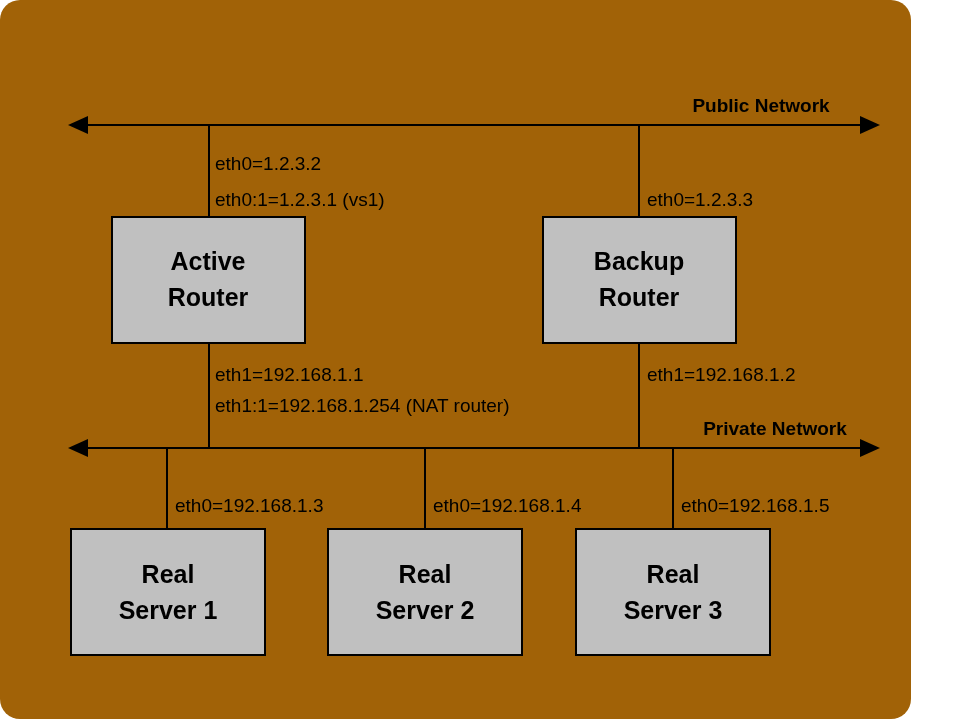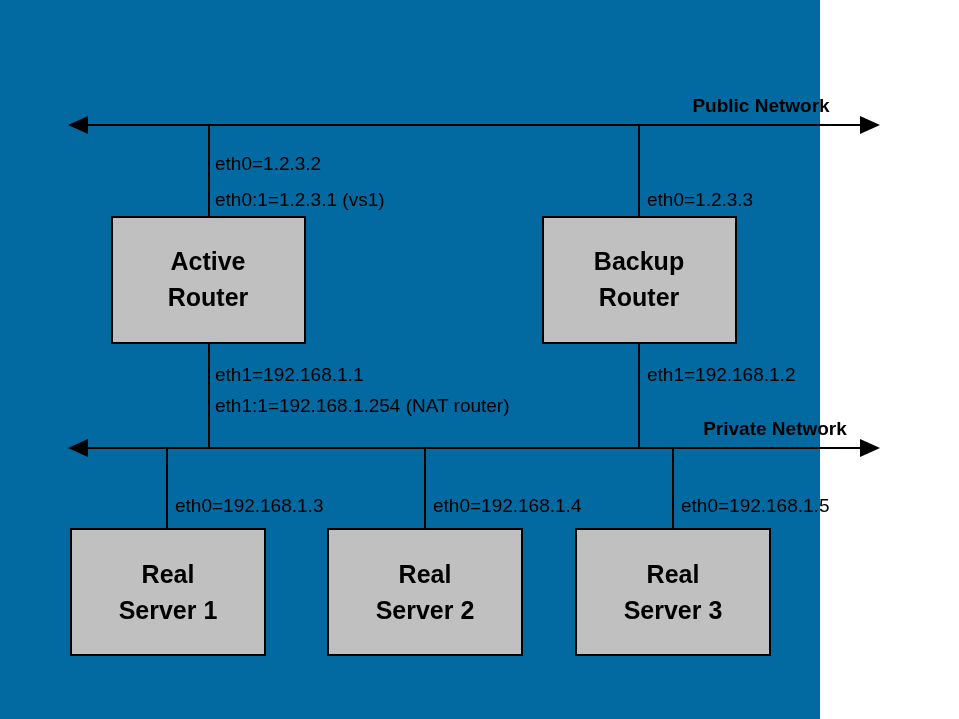--- a/index.html
+++ b/index.html
@@ -8,23 +8,24 @@
     background: #ffffff;
   }
   body {
     width: 959px;
     height: 719px;
     overflow: hidden;
     font-family: "Liberation Sans", sans-serif;
   }
   #diagram-root {
     position: relative;
-    width: 820px;
+    width: 911px;
     height: 719px;
-    background: #0369a1;
+    background: #a16207;
+    border-radius: 20px;
   }
   svg#net-diagram {
     display: block;
     width: 959px;
     height: 719px;
   }
   .net-line {
     stroke: #000000;
     stroke-width: 2;
     fill: none;

